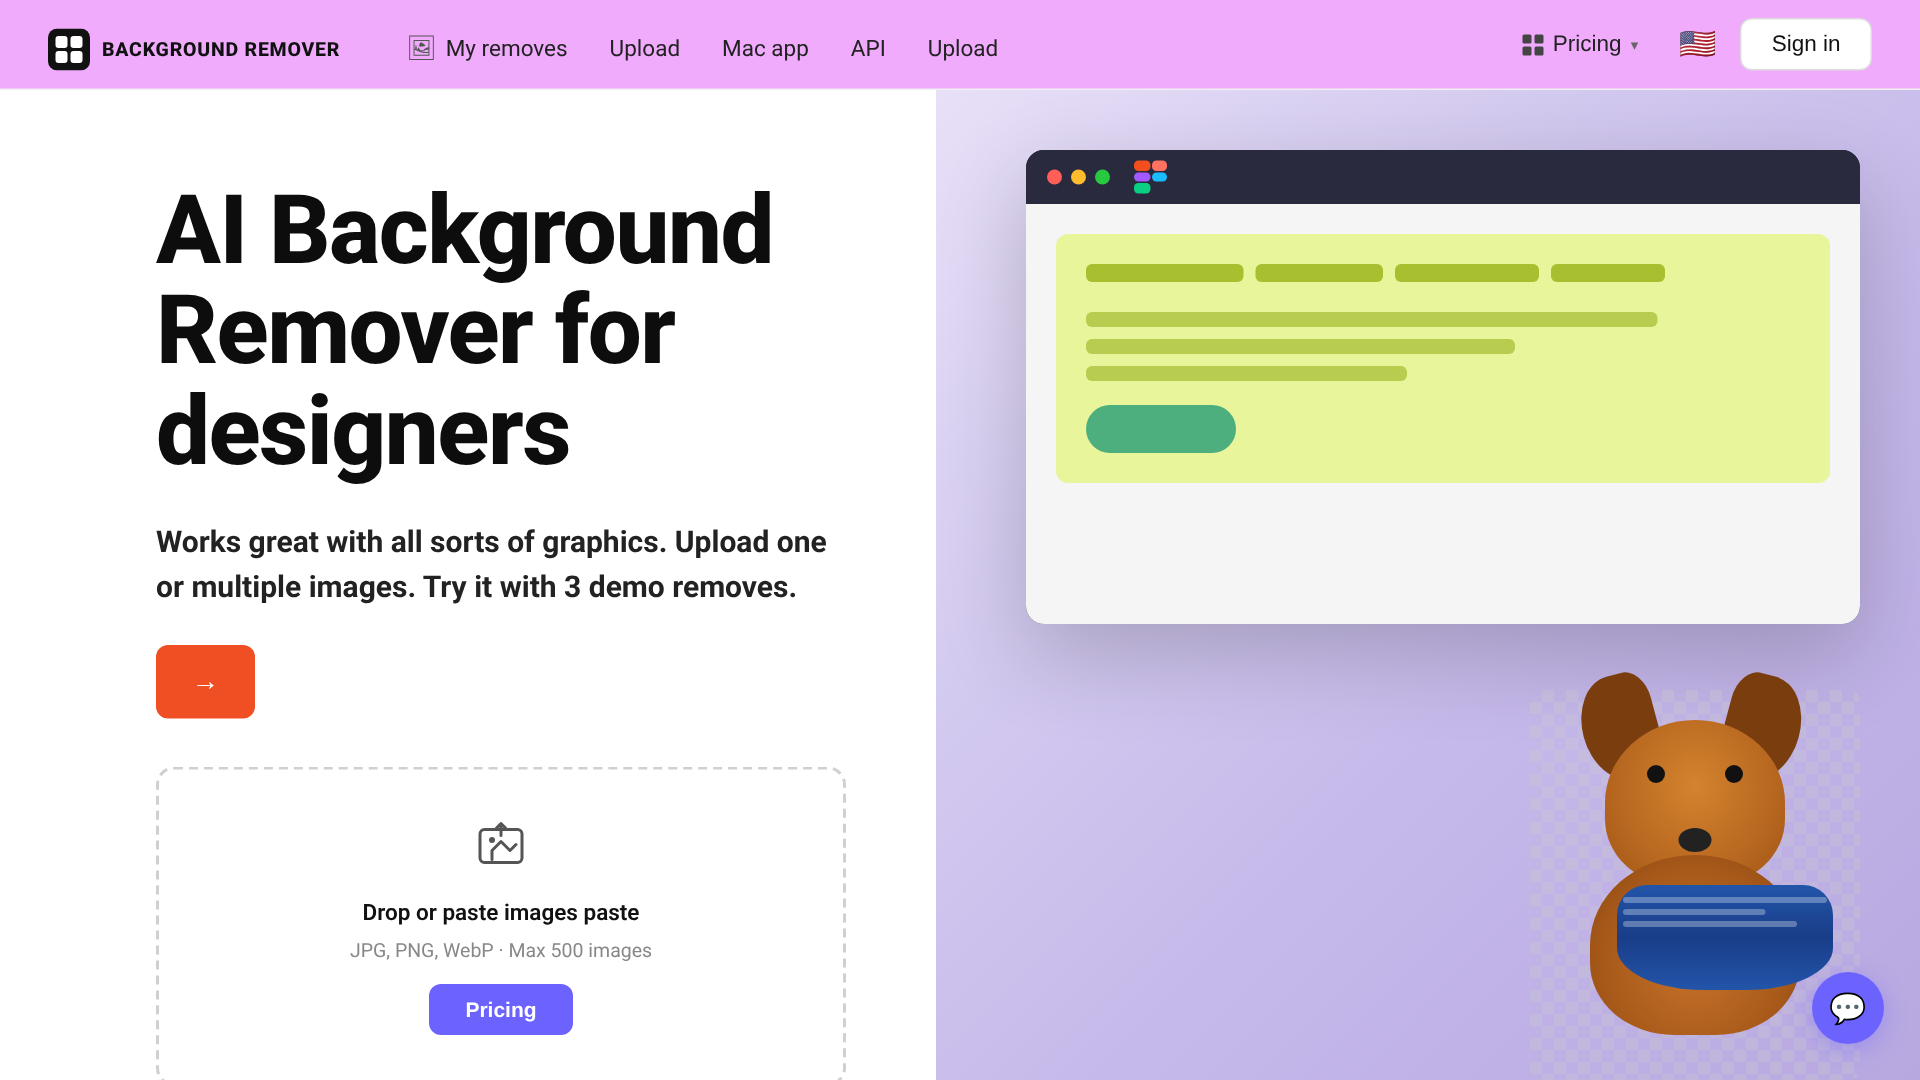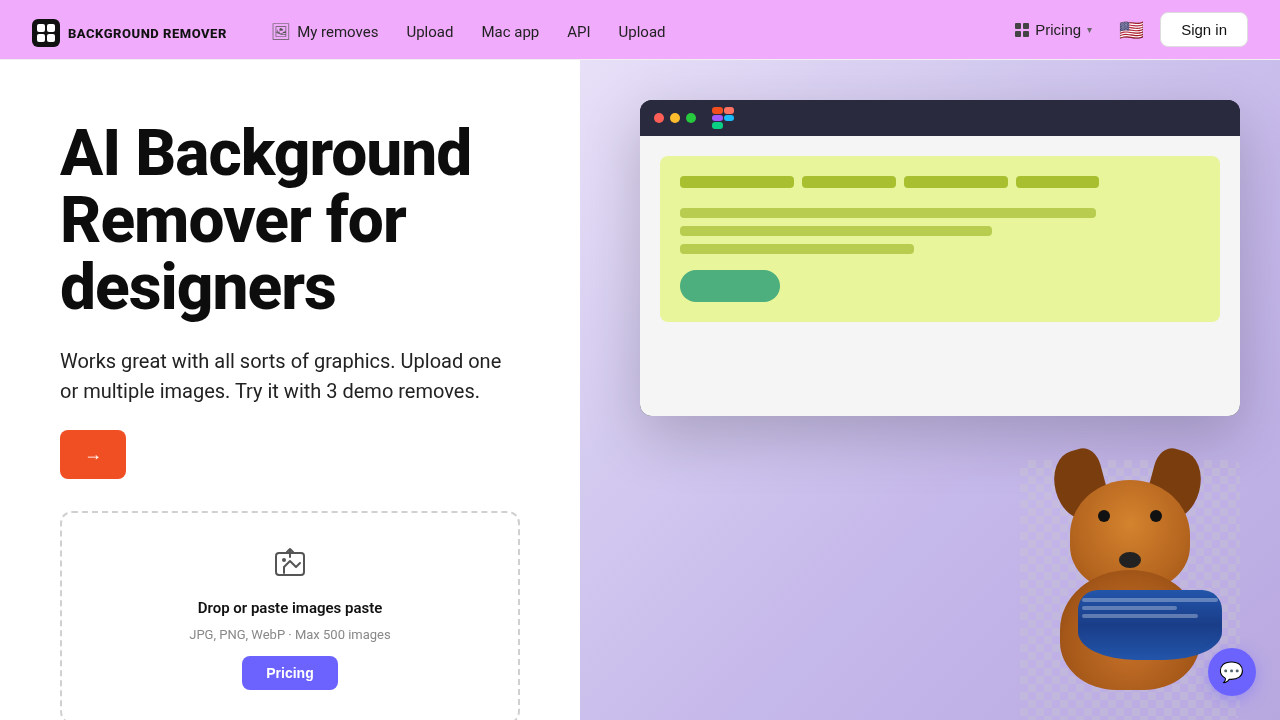--- a/index.html
+++ b/index.html
@@ -33,26 +33,26 @@
     .flag-btn { width: 32px; height: 32px; border-radius: 50%; overflow: hidden; cursor: pointer; border: none; background: none; display: flex; align-items: center; justify-content: center; }
     .flag-emoji { font-size: 20px; }
     .signin-btn {
       padding: 8px 20px; background: #fff; border: 1.5px solid #ddd;
       border-radius: 8px; font-size: 15px; font-weight: 500; color: #111;
       cursor: pointer;
     }
     .my-images-icon { font-size: 16px; color: #555; }
 
     
-    .main { display: flex; height: calc(720px - 60px); position: relative; }
+    .main { display: flex; height: calc(720px - 60px); position: relative; margin-left: 44px; }
 
     
     .left-section { width: 580px; padding: 60px 60px 40px 60px; display: flex; flex-direction: column; gap: 24px; }
     .hero-title { font-size: 64px; font-weight: 800; line-height: 1.05; color: #0d0d0d; letter-spacing: -1px; }
-    .hero-subtitle { font-size: 20px; color: #222; line-height: 1.5; font-weight: 400; }
+    .hero-subtitle { font-size: 20px; color: #222; line-height: 1.5; font-weight: 700; }
     .cta-btn {
       display: inline-flex; align-items: center; gap: 10px;
       padding: 14px 24px; background: #f04e23; border: none;
       border-radius: 8px; font-size: 16px; font-weight: 600; color: #fff;
       cursor: pointer; width: fit-content;
     }
     .arrow-icon { font-size: 18px; }
 
     
     .upload-box {

